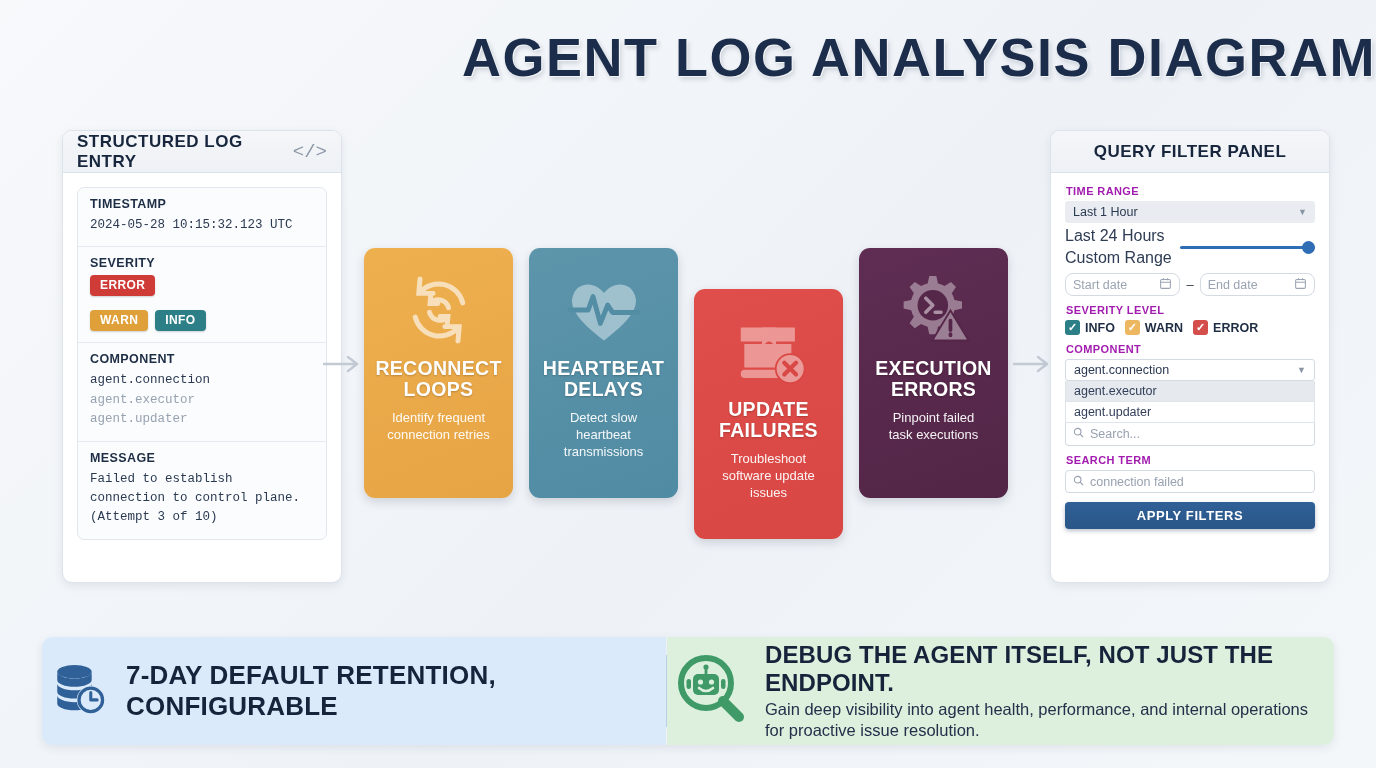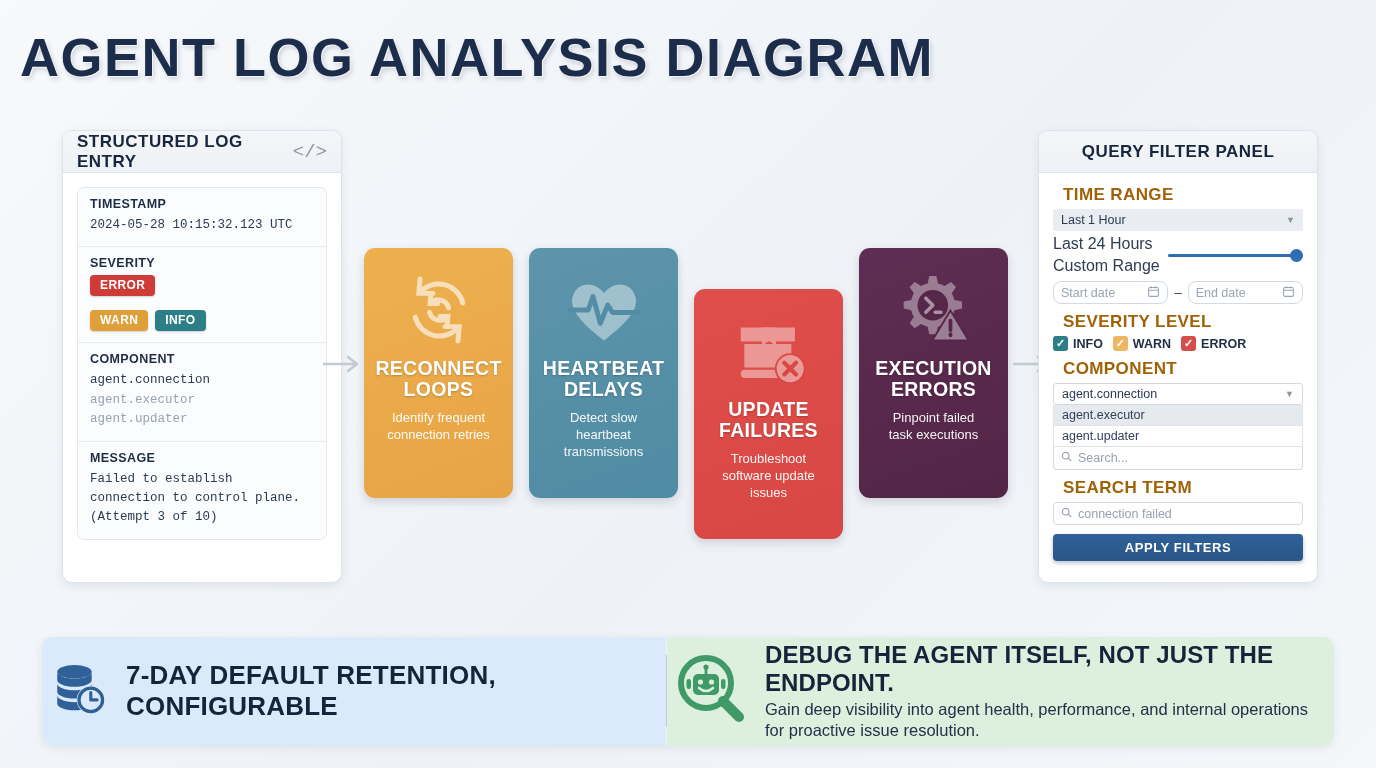--- a/index.html
+++ b/index.html
@@ -6,21 +6,21 @@
   html, body { width: 1376px; height: 768px; }
   body {
     font-family: "Liberation Sans", sans-serif;
     background: linear-gradient(135deg, #f7f9fb 0%, #eef2f7 55%, #f4f7fa 100%);
     position: relative;
     overflow: hidden;
   }
 
   
   .page-title {
-    text-align: left;
+    text-align: right;
     font-size: 54px;
     font-weight: 700;
     letter-spacing: 1.5px;
     color: #1b2d4a;
     padding-top: 26px;
     text-shadow: 1px 1px 0 rgba(255,255,255,.75), 2px 3px 5px rgba(20,40,70,.18);
     font-stretch: condensed;
     transform: scaleX(1.0);
     padding-left: 20px;
   }
@@ -112,26 +112,26 @@
     letter-spacing: .3px; margin-bottom: 9px;
     text-shadow: 0 1px 2px rgba(0,0,0,.22);
   }
   .fcard .sub { font-size: 13px; line-height: 1.32; opacity: .94; }
   .c-orange { background: linear-gradient(160deg,#eeb04f 0%, #e7a445 100%); }
   .c-teal   { background: linear-gradient(160deg,#5d95ab 0%, #4f8ba3 100%); }
   .c-red    { background: linear-gradient(160deg,#df4e4a 0%, #d84743 100%); margin-top: 41px; }
   .c-purple { background: linear-gradient(160deg,#5f2d53 0%, #522546 100%); }
 
   
-  #filter-panel { right: 16px; top: 0; width: 280px; height: 453px; }
+  #filter-panel { right: 4px; top: 0; width: 280px; height: 453px; }
   #filter-panel .panel-head { justify-content: center; }
   .filter-body { padding: 10px 14px 12px 14px; }
   .sec-label {
-    font-size: 17px; font-weight: 700; color: #a16207;
-    letter-spacing: .4px; margin: 8px 0 4px 10px;
+    font-size: 11px; font-weight: 700; color: #a21caf;
+    letter-spacing: .4px; margin: 8px 0 4px 1px;
   }
   .sec-label:first-child { margin-top: 2px; }
   .select {
     height: 22px; background: #e9edf2; border-radius: 3px;
     display: flex; align-items: center; padding: 0 8px;
     font-size: 12.5px; color: #2a3850;
   }
   .select.white { background:#fff; border:1px solid #d4dae2; }
   .caret { margin-left: auto; color: #8a95a4; font-size: 9px; }
   .opt {

